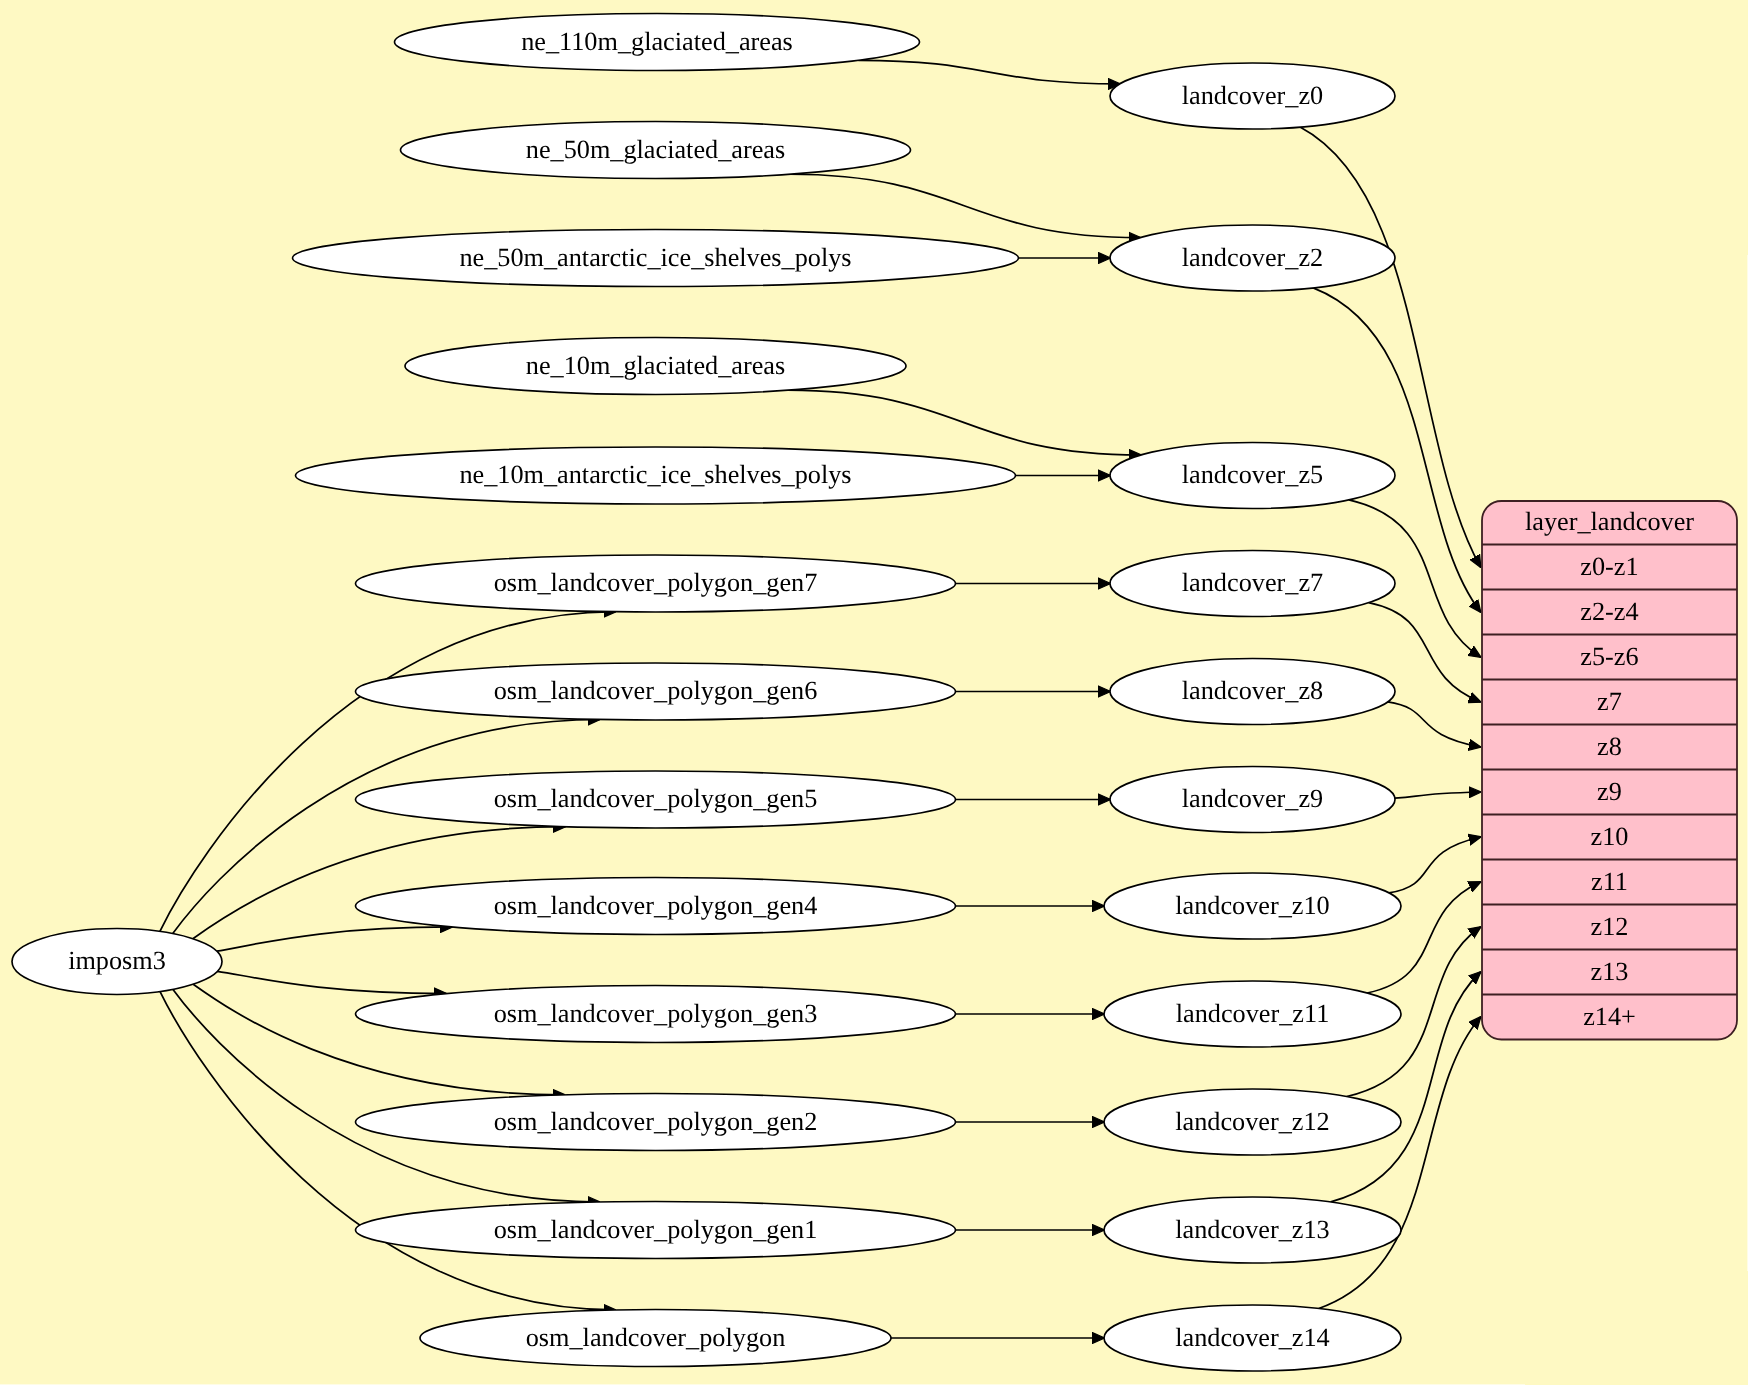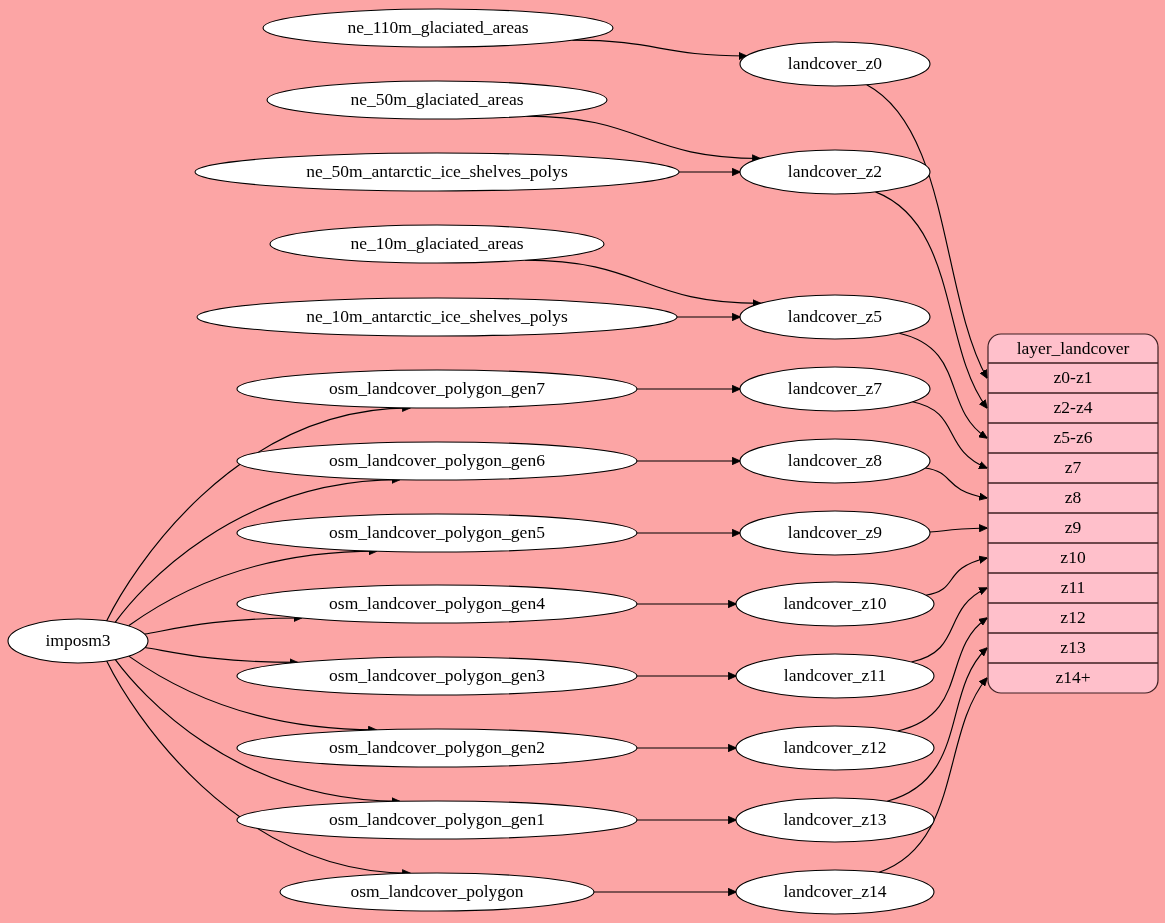--- a/index.html
+++ b/index.html
@@ -4,21 +4,21 @@
 <style>
   html, body {
     margin: 0;
     padding: 0;
     background: #ffffff;
   }
   #canvas {
     position: relative;
     width: 1165px;
     height: 923px;
-    background: #fca5a5;
+    background: #fef9c3;
     overflow: hidden;
   }
   svg#graph {
     position: absolute;
     left: 0;
     top: 0;
     width: 1165px;
     height: 923px;
   }
   .node-ellipse {

